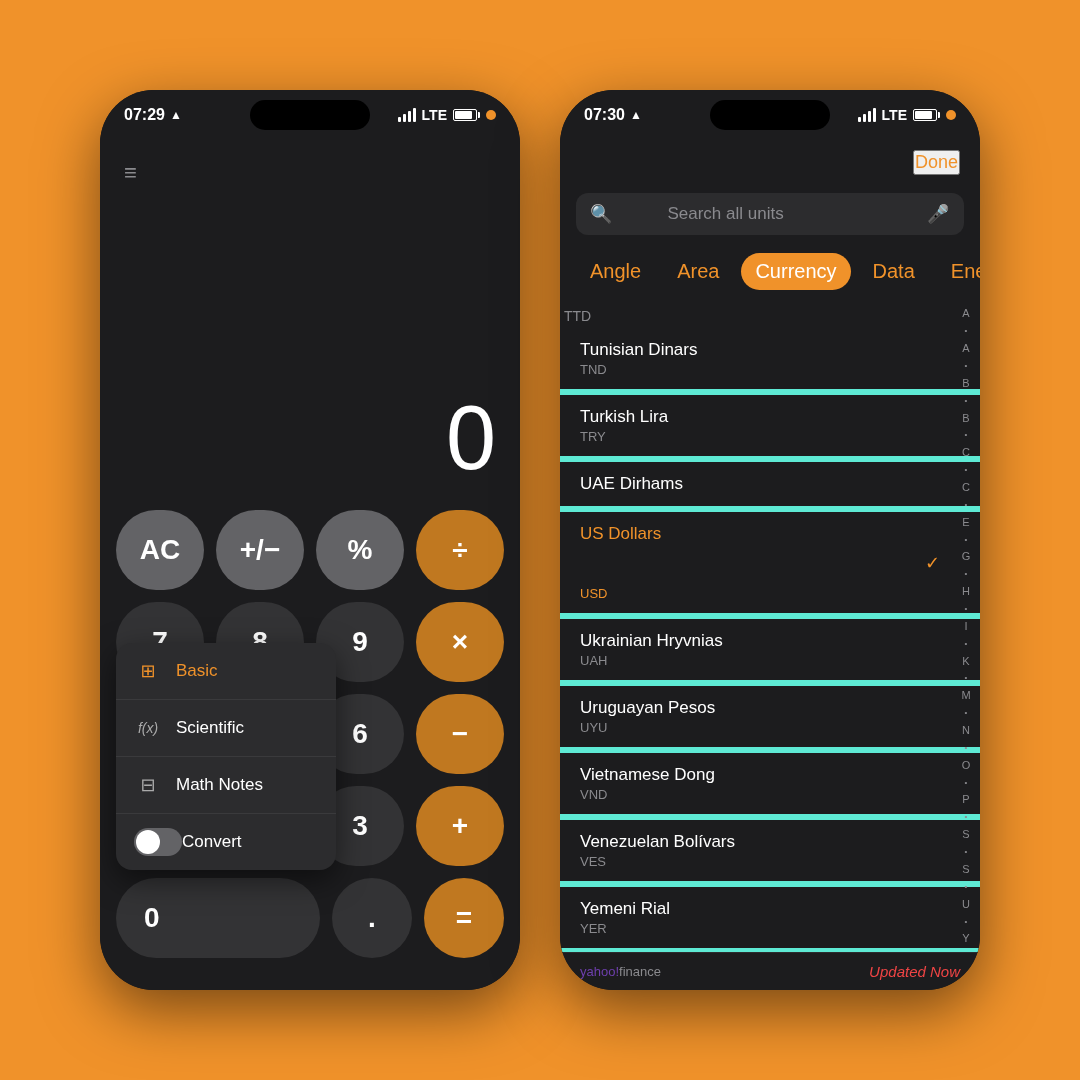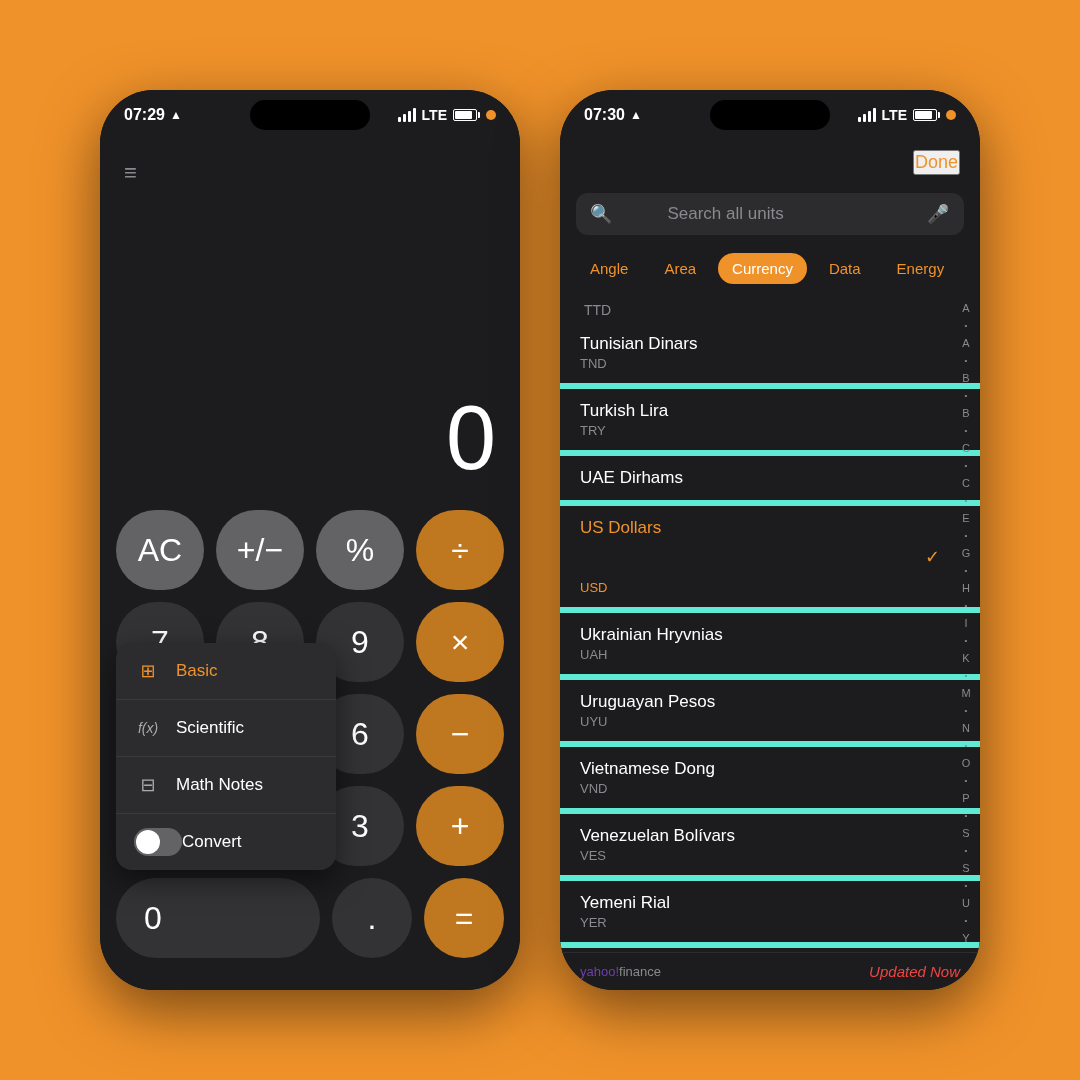--- a/index.html
+++ b/index.html
@@ -100,22 +100,22 @@
       margin-bottom: 12px;
     }
     .calc-btn {
       flex: 1;
       height: 80px;
       border-radius: 50px;
       border: none;
       display: flex;
       align-items: center;
       justify-content: center;
-      font-size: 32px;
-      font-weight: 400;
+      font-size: 28px;
+      font-weight: 700;
       cursor: pointer;
     }
     .btn-gray { background: #636366; color: white; }
     .btn-dark { background: #333335; color: white; }
     .btn-orange { background: #C07820; color: white; }
 
     
     .calc-popup {
       position: absolute;
       bottom: 120px;
@@ -217,21 +217,21 @@
 
     .category-tabs {
       display: flex;
       padding: 10px 16px;
       gap: 8px;
       overflow-x: hidden;
     }
     .cat-tab {
       padding: 7px 14px;
       border-radius: 20px;
-      font-size: 15px;
+      font-size: 20px;
       font-weight: 500;
       color: #F0922A;
       cursor: pointer;
       white-space: nowrap;
       background: transparent;
       border: none;
     }
     .cat-tab.active {
       background: #F0922A;
       color: white;
@@ -285,21 +285,21 @@
       font-weight: 500;
       width: 16px;
       text-align: center;
     }
     .index-dot {
       color: #8a8a8e;
       font-size: 8px;
     }
 
     .ttd-header {
-      padding: 8px 24px 4px;
+      padding: 8px 4px 4px;
       color: #8a8a8e;
       font-size: 14px;
     }
 
     .footer-bar {
       padding: 10px 20px;
       display: flex;
       justify-content: space-between;
       align-items: center;
       border-top: 1px solid #2c2c2e;

